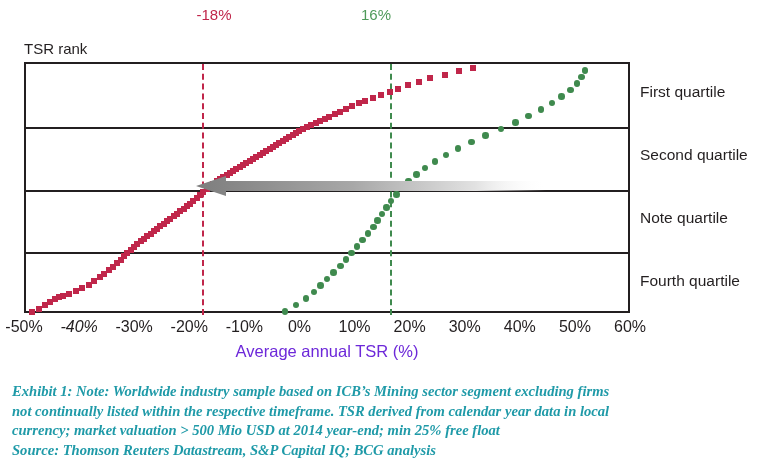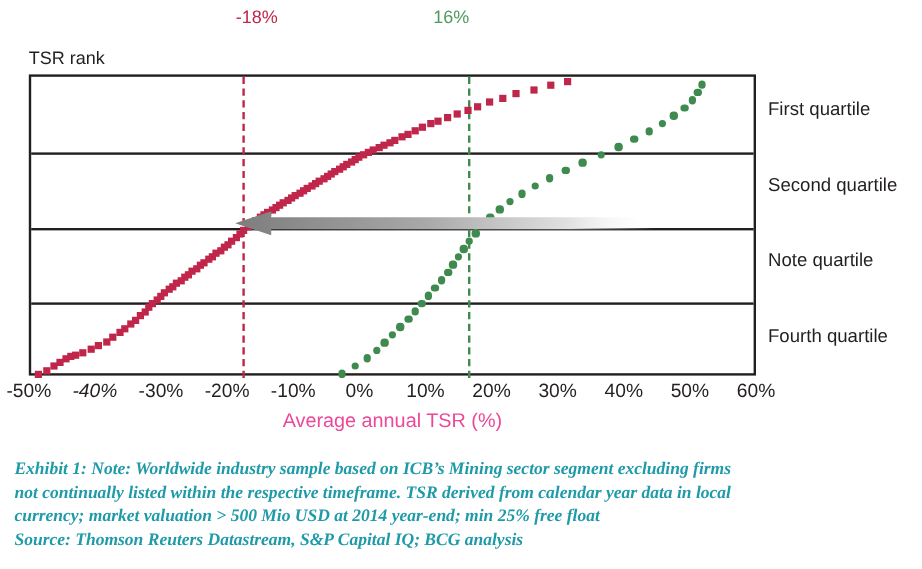--- a/index.html
+++ b/index.html
@@ -135,21 +135,21 @@
     transform: translateX(-50%);
     white-space: nowrap;
   }
   #x-axis-title {
     position: absolute;
     left: 24px;
     top: 342px;
     width: 606px;
     text-align: center;
     font-size: 16.5px;
-    color: #ec4899;
+    color: #6d28d9;
   }
 
   
   #footnote {
     position: absolute;
     left: 12px;
     top: 382px;
     width: 744px;
     color: #1f9aa8;
     font-family: "Liberation Serif", serif;

